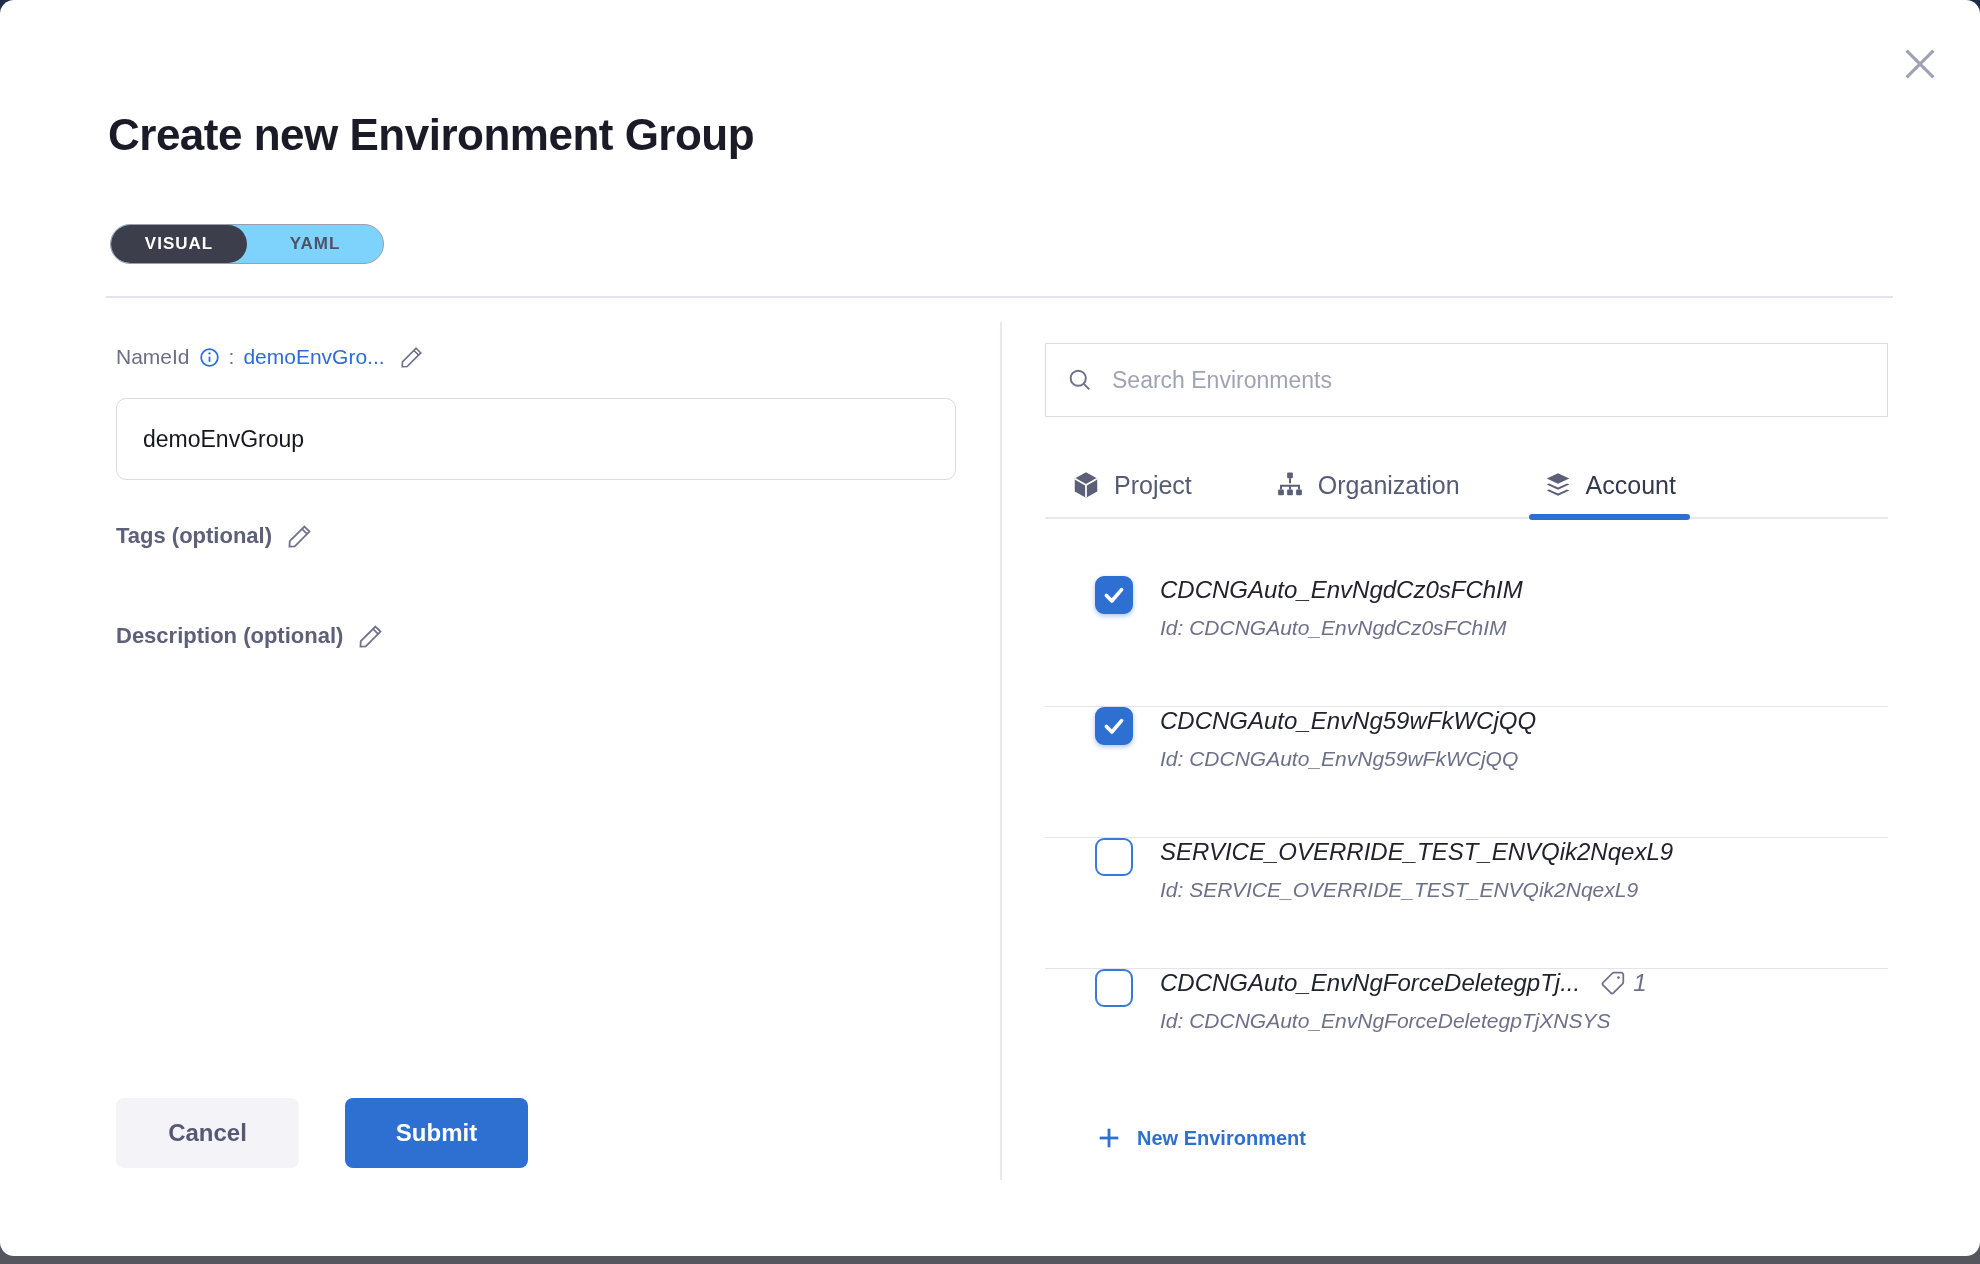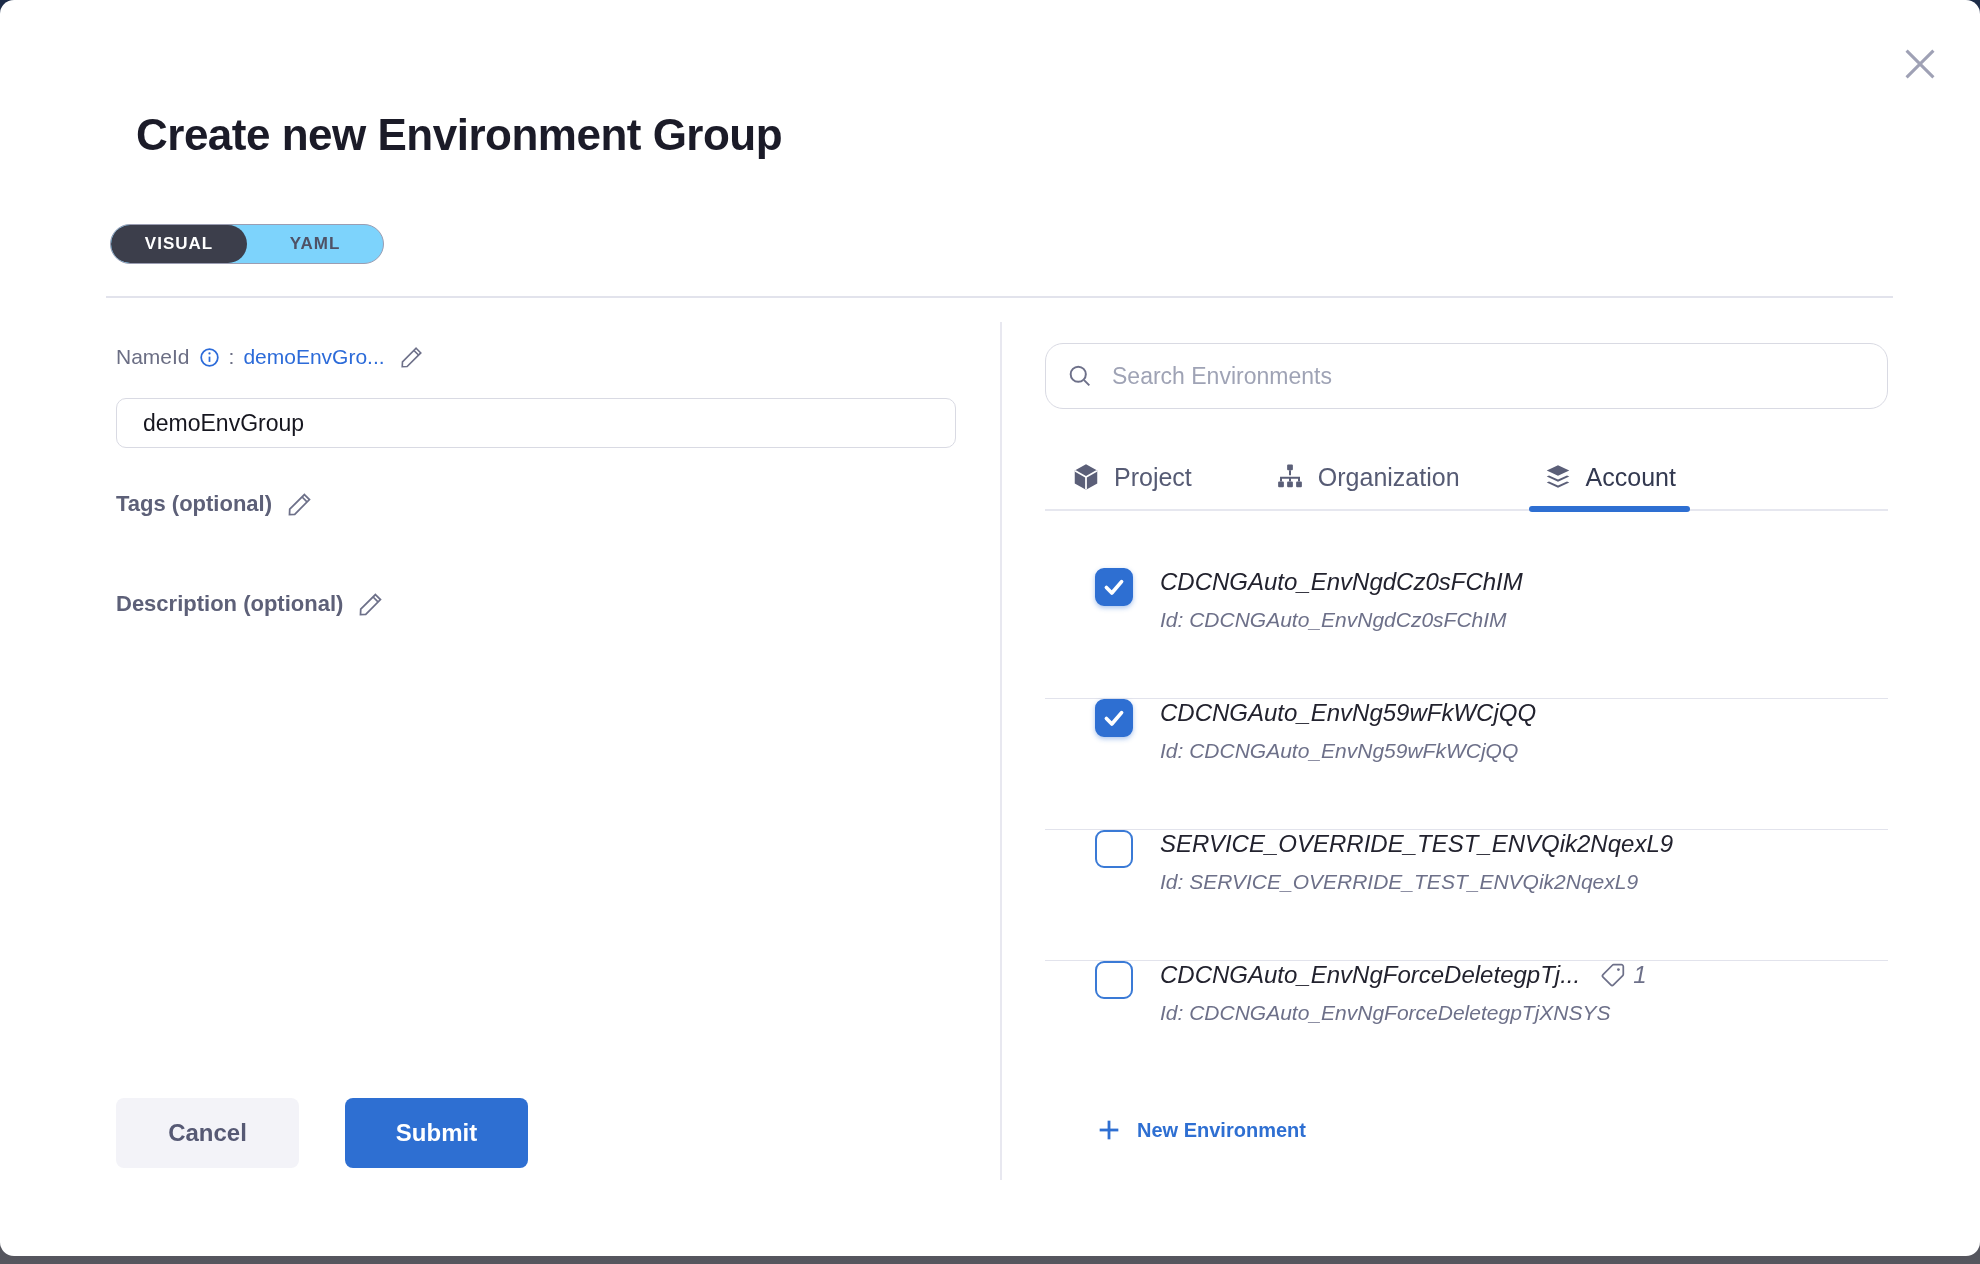--- a/index.html
+++ b/index.html
@@ -9,21 +9,21 @@
 
   .modal { position:absolute; left:0; right:0; top:0; bottom:8px;
     background:#ffffff; border-radius:14px; }
 
   
   .close-btn { position:absolute; top:40px; right:36px; width:48px; height:48px;
     display:flex; align-items:center; justify-content:center; cursor:pointer; }
 
   
   .title { position:absolute; left:108px; top:110px; font-size:44px; font-weight:bold;
-    color:var(--title-dark,#1b1b28); letter-spacing:-0.5px;margin-left:28px; }
+    color:var(--title-dark,#1b1b28); letter-spacing:-0.5px; }
 
   
   .toggle { position:absolute; left:110px; top:224px; height:40px; width:274px;
     border:1.5px solid #9b9db2; border-radius:20px; display:flex; background:#7dd3fc; overflow:hidden; }
   .toggle .seg { flex:1; display:flex; align-items:center; justify-content:center;
     font-size:17px; font-weight:bold; letter-spacing:1px; cursor:pointer; }
   .toggle .seg.active { background:var(--toggle-dark,#3c3e4b); color:#fff; border-radius:20px; }
   .toggle .seg.inactive { color:#4f5266; }
 
   .hr-top { position:absolute; left:106px; right:87px; top:296px; height:2px;
@@ -33,38 +33,38 @@
     background:#e8e8f0; }
 
   
   .left-col { position:absolute; left:116px; top:340px; width:840px; }
   .name-row { display:flex; align-items:center; height:34px; }
   .name-label { font-size:21px; color:var(--label-gray,#6b6e84); }
   .id-row { display:flex; align-items:center; gap:9px; font-size:21px; }
   .id-prefix { color:var(--label-gray,#6b6e84); }
   .id-colon { color:var(--label-gray,#6b6e84); }
   .id-link { color:var(--link-blue,#2c6bd9); cursor:pointer; }
-  .name-input { margin-top:24px; width:100%; height:50px; border:1.5px solid var(--input-border,#d9dae3);
+  .name-input { margin-top:24px; width:100%; height:82px; border:1.5px solid var(--input-border,#d9dae3);
     border-radius:10px; font-size:23px; color:#16161f; padding:0 26px;
     font-family:"Liberation Sans","DejaVu Sans",sans-serif; outline:none; }
   .opt-row { display:flex; align-items:center; gap:14px; margin-top:0; }
   .opt-label { font-size:22px; font-weight:bold; color:var(--bold-label-gray,#5d6078); }
   .desc-row { margin-top:72px; }
   .tags-row { margin-top:42px; }
 
   .footer-btns { position:absolute; left:116px; top:1098px; display:flex; gap:46px; }
   .btn { height:70px; border:none; border-radius:8px; font-size:24px; font-weight:bold;
     cursor:pointer; font-family:"Liberation Sans","DejaVu Sans",sans-serif; }
   .btn-submit { width:183px; background:var(--primary-blue,#2e6fd2); color:#fff; }
   .btn-cancel { width:183px; background:var(--cancel-bg,#f3f3f8); color:#565974; }
 
   
   .right-panel { position:absolute; left:1045px; top:343px; width:843px; }
-  .search-box { position:relative; width:100%; height:66px; border:1.5px solid var(--input-border,#d9dae3);
-    border-radius:18px; display:flex; align-items:center; padding:0 20px; gap:18px; background:#fff; }
+  .search-box { position:relative; width:100%; height:74px; border:1.5px solid var(--input-border,#d9dae3);
+    border-radius:0; display:flex; align-items:center; padding:0 20px; gap:18px; background:#fff; }
   .search-box input { border:none; outline:none; flex:1; font-size:23px; color:#30323f;
     font-family:"Liberation Sans","DejaVu Sans",sans-serif; }
   .search-box input::placeholder { color:var(--placeholder-gray,#9fa3b5); }
 
   .tabs { margin-top:36px; display:flex; gap:55px; border-bottom:2px solid #e6e7ef;
     padding-left:12px; height:66px; }
   .tab { position:relative; display:flex; align-items:center; gap:13px; padding:0 14px;
     font-size:25px; color:#565b74; cursor:pointer; }
   .tab .tab-icon { display:flex; }
   .tab.active { color:#333950; }

